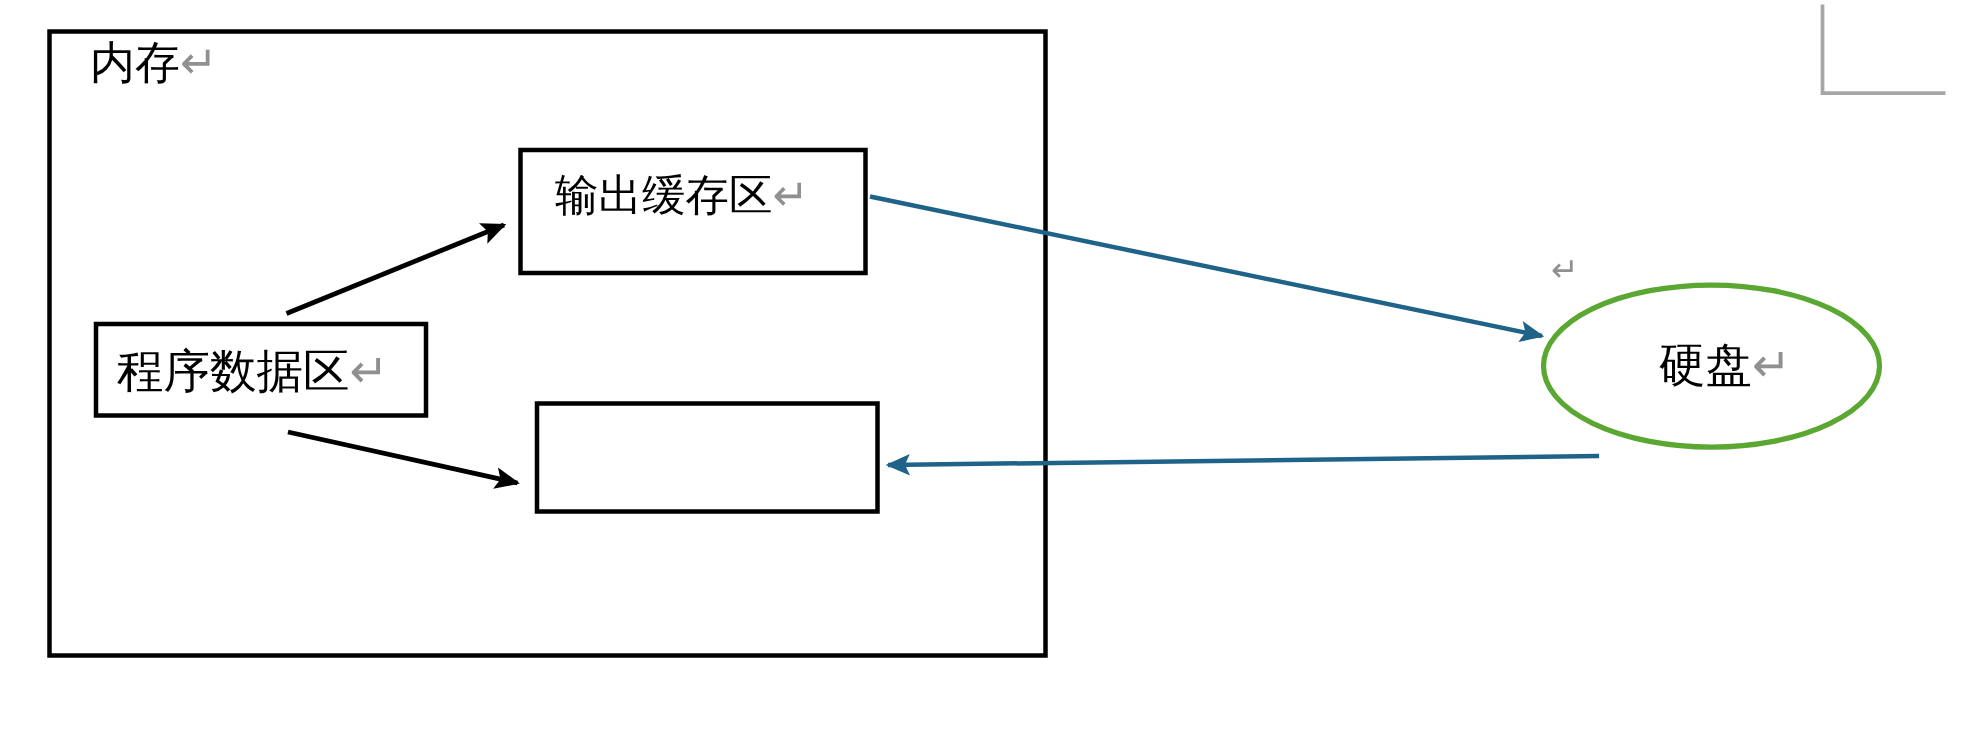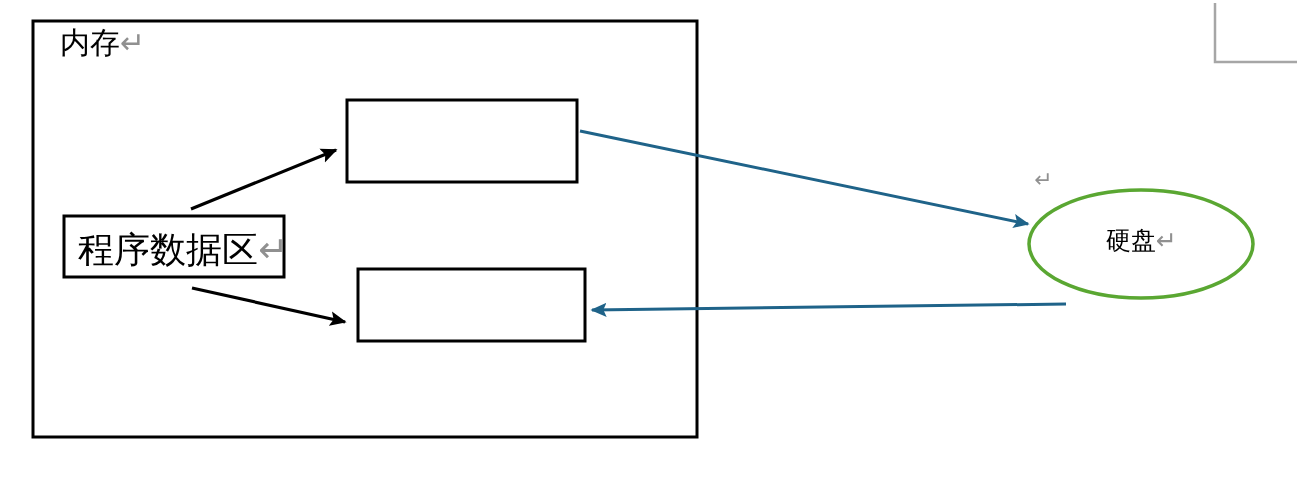--- a/index.html
+++ b/index.html
@@ -42,31 +42,31 @@
     font-size: 30px;
   }
   #output-buffer-label {
     left: 370px;
     top: 117px;
     font-size: 29px;
   }
   #program-data-label {
     left: 78px;
     top: 232px;
-    font-size: 36px;
+    font-size: 31px;
   }
   #input-buffer-label {
     left: 380px;
     top: 285px;
     font-size: 29px;
   }
   #disk-label {
     left: 1106px;
     top: 228px;
-    font-size: 25px;
+    font-size: 31px;
   }
   #stray-pilcrow {
     left: 1034px;
     top: 169px;
     font-size: 22px;
   }
   #watermark {
     position: absolute;
     left: 1117px;
     top: 459px;
@@ -112,20 +112,23 @@
 
     <line x1="580" y1="131" x2="1028" y2="224" stroke="#1F6389" stroke-width="3" marker-end="url(#arrow-blue)"></line>
 
     <line x1="1066" y1="304" x2="592" y2="310" stroke="#1F6389" stroke-width="3" marker-end="url(#arrow-blue)"></line>
   </svg>
 
   <div class="node-label" id="memory-title">
     <span>内存</span><span class="pilcrow">↵</span>
   </div>
 
+  <div class="node-label" id="output-buffer-label">
+    <span>输出缓存区</span><span class="pilcrow">↵</span>
+  </div>
 
   <div class="node-label" id="program-data-label">
     <span>程序数据区</span><span class="pilcrow">↵</span>
   </div>
 
 
   <div class="node-label" id="disk-label">
     <span>硬盘</span><span class="pilcrow">↵</span>
   </div>
 

